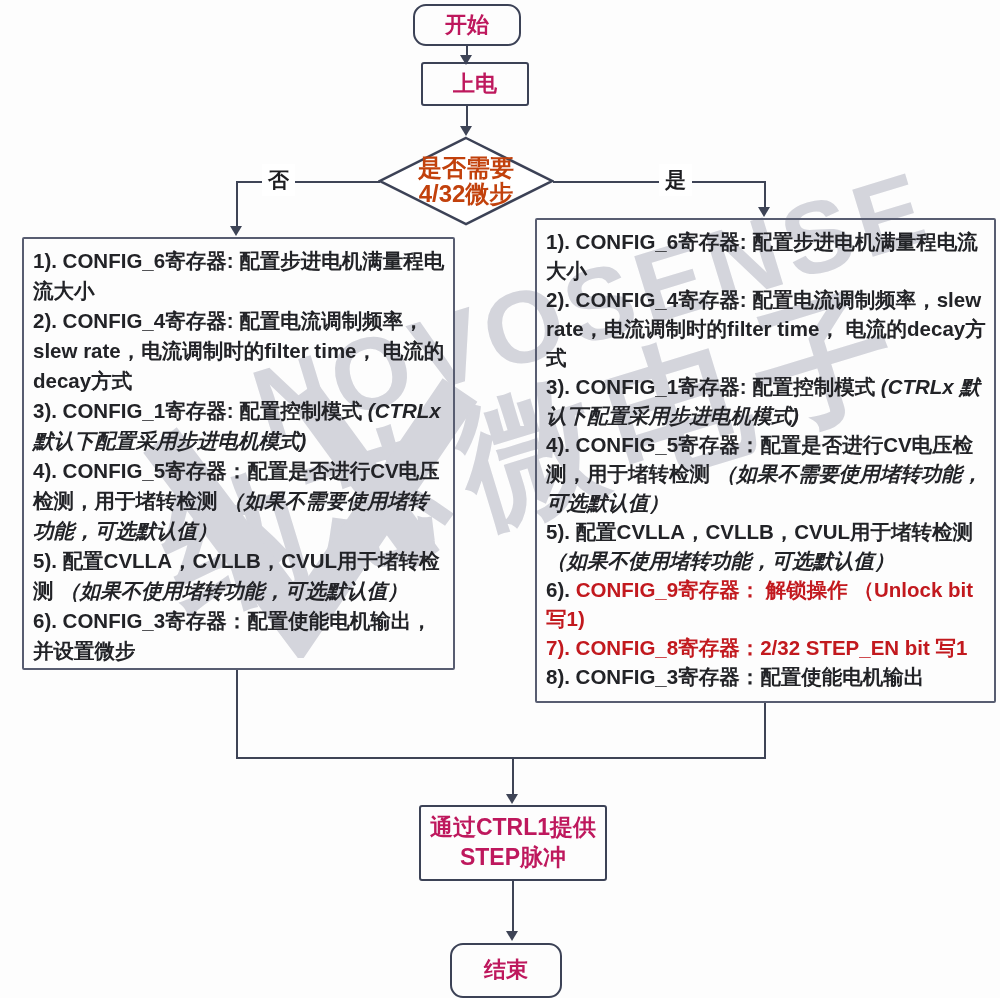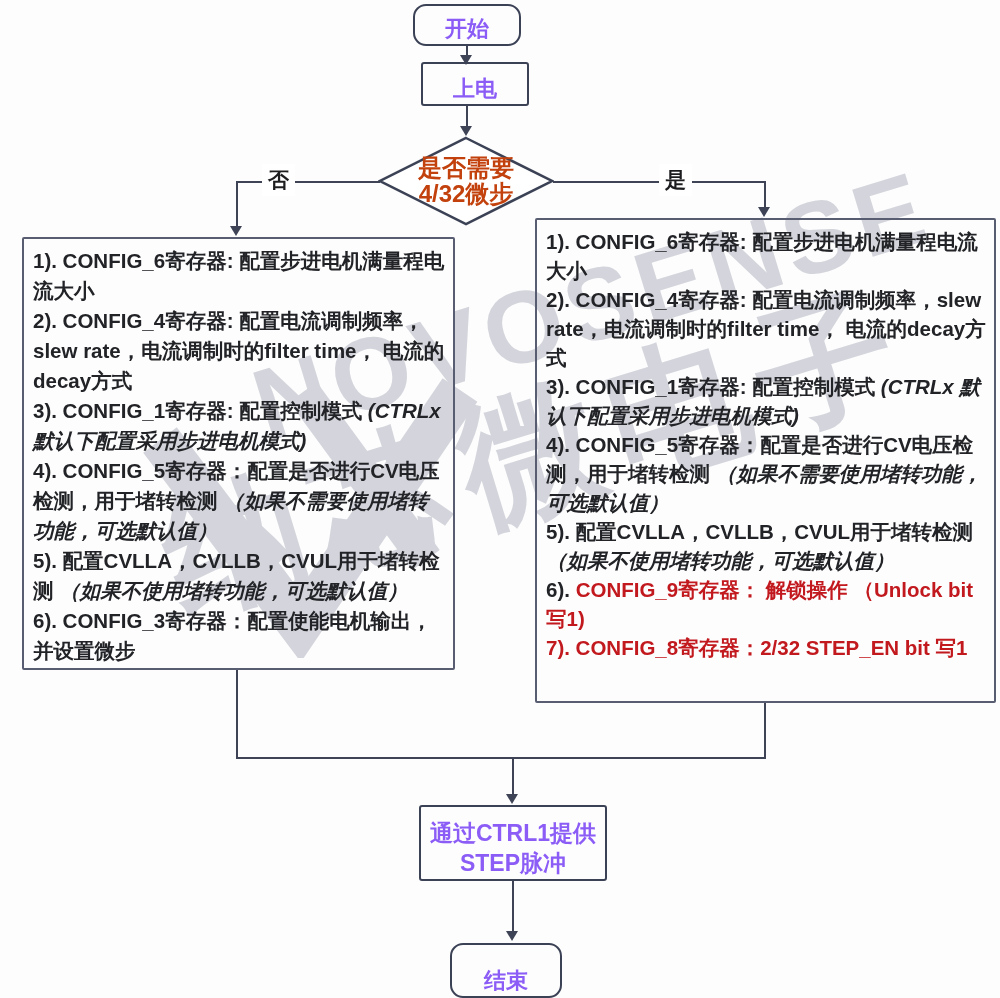--- a/index.html
+++ b/index.html
@@ -16,22 +16,22 @@
     transform:rotate(-17deg);transform-origin:50% 50%;
     color:#d4d5dc;pointer-events:none;white-space:nowrap;
   }
   .wm-en{font-size:102px;font-weight:800;letter-spacing:6px;margin-left:225px;line-height:1;}
   .wm-cn{font-size:140px;font-weight:800;letter-spacing:14px;margin-left:95px;margin-top:2px;line-height:1;}
   .wm-logo{position:absolute;left:128px;top:348px;z-index:0;pointer-events:none;}
 
   
   .fc{position:absolute;z-index:1;box-sizing:border-box;}
   .node{
-    display:flex;flex-direction:column;align-items:center;justify-content:flex-end;
-    border:2.5px solid #3c4256;color:#8b5cf6;font-weight:700;font-size:22px;
+    display:flex;flex-direction:column;align-items:center;justify-content:center;
+    border:2.5px solid #3c4256;color:#be185d;font-weight:700;font-size:22px;
     background:transparent;text-align:center;line-height:1.3;
   }
   .node-rounded{border-radius:13px;}
   .node-rect{border-radius:3px;margin-left:8px;}
   .hline,.vline{background:#3e4456;}
   .hline{height:2.5px;}
   .vline{width:2.5px;}
   .ah-down{width:0;height:0;border-left:6px solid transparent;border-right:6px solid transparent;border-top:10px solid #3e4456;}
   .branch-label{
     background:#ffffff;color:#1d1d20;font-weight:700;font-size:21px;
@@ -108,20 +108,21 @@
     </div>
 
   <div class="fc bigbox rightbox" style="left:535px;top:218px;width:461px;height:485px;position:absolute;">
       <p class="fc-p"><span class="run-n">1). CONFIG_6寄存器: 配置步进电机满量程电流大小</span></p>
       <p class="fc-p"><span class="run-n">2). CONFIG_4寄存器: 配置电流调制频率，slew rate，电流调制时的filter time， 电流的decay方式</span></p>
       <p class="fc-p"><span class="run-n">3). CONFIG_1寄存器: 配置控制模式 </span><span class="run-i">(CTRLx 默认下配置采用步进电机模式)</span></p>
       <p class="fc-p"><span class="run-n">4). CONFIG_5寄存器：配置是否进行CV电压检测，用于堵转检测 </span><span class="run-i">（如果不需要使用堵转功能，可选默认值）</span></p>
       <p class="fc-p"><span class="run-n">5). 配置CVLLA，CVLLB，CVUL用于堵转检测</span><span class="run-i"> （如果不使用堵转功能，可选默认值）</span></p>
       <p class="fc-p"><span class="run-n">6). </span><span class="run-r">CONFIG_9寄存器： 解锁操作 （Unlock bit 写1)</span></p>
       <p class="fc-p"><span class="run-r">7). CONFIG_8寄存器：2/32 STEP_EN bit 写1</span></p>
+      <p class="fc-p"><span class="run-n">8). CONFIG_3寄存器：配置使能电机输出</span></p>
     </div>
 
   <div class="fc vline" style="left:235.5px;top:670px;height:89px;position:absolute;"></div>
   <div class="fc vline" style="left:763.5px;top:703px;height:56px;position:absolute;"></div>
   <div class="fc hline" style="left:235.5px;top:756.5px;width:530px;position:absolute;"></div>
   <div class="fc vline" style="left:511.5px;top:756.5px;height:39px;position:absolute;"></div>
   <div class="fc ah-down" style="left:506px;top:794px;position:absolute;"></div>
 
   <div class="fc node node-rect" style="left:411px;top:805px;width:188px;height:76px;position:absolute;font-size:23px;">
     <span>通过CTRL1提供</span>

